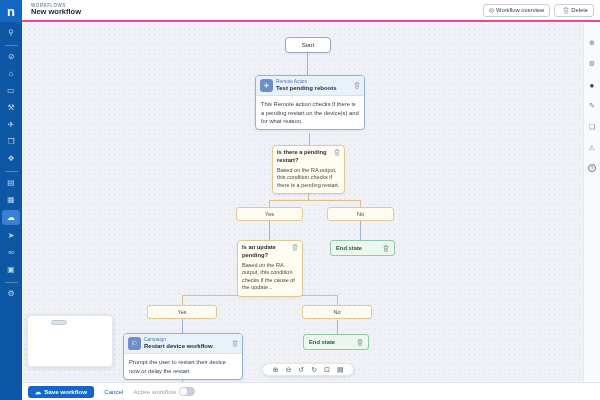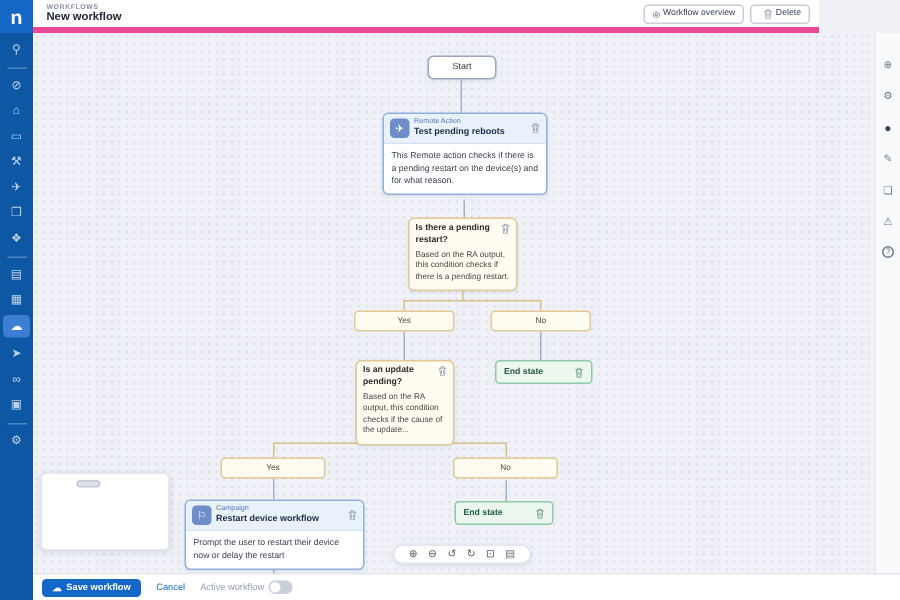--- a/index.html
+++ b/index.html
@@ -8,21 +8,21 @@
   .app { position:relative; width:600px; height:400px; }
 
   
   .sidebar { position:absolute; left:0; top:0; width:22px; height:400px; background:#0e57a5; z-index:30; display:flex; flex-direction:column; align-items:center; }
   .logo { width:22px; height:22px; background:#1467c5; color:#fff; font-size:13px; font-weight:bold; display:flex; align-items:center; justify-content:center; }
   .sicon { width:18px; height:13px; display:flex; align-items:center; justify-content:center; font-size:8px; color:rgba(255,255,255,.72); margin-top:4px; cursor:pointer; }
   .sicon.active { background:#3b7ed2; border-radius:3px; height:15px; color:#fff; }
   .sdiv { width:13px; height:1px; background:rgba(255,255,255,.28); margin-top:6px; }
 
   
-  .header { position:absolute; left:22px; top:0; width:524px; height:22px; background:#fff; border-bottom:4px solid #ec4899; z-index:25; display:flex; align-items:center; }
+  .header { position:absolute; left:22px; top:0; width:578px; height:22px; background:#fff; border-bottom:2px solid #ec4899; z-index:25; display:flex; align-items:center; }
   .crumbs { margin-left:9px; display:flex; flex-direction:column; justify-content:center; line-height:1.15; }
   .breadcrumb { font-size:4.6px; letter-spacing:.4px; color:#8a93a3; font-weight:bold; }
   .page-title { font-size:7.5px; font-weight:bold; color:#1d2433; }
   .hbtns { margin-left:auto; margin-right:6px; display:flex; gap:4px; }
   .obtn { display:flex; align-items:center; gap:2px; height:13px; padding:0 5px; border:1px solid #c8ced8; border-radius:3px; background:#fff; font-size:5.8px; color:#39414f; cursor:pointer; }
 
   
   .rail { position:absolute; right:0; top:22px; width:17px; bottom:18px; background:#f8fafc; border-left:1px solid #e7eaf1; z-index:20; display:flex; flex-direction:column; align-items:center; padding-top:16px; gap:11px; }
   .ricon { font-size:7px; color:#6f7a8c; cursor:pointer; width:10px; height:10px; display:flex; align-items:center; justify-content:center; }
   .ricon.dark { color:#3c4450; font-size:8px; }

